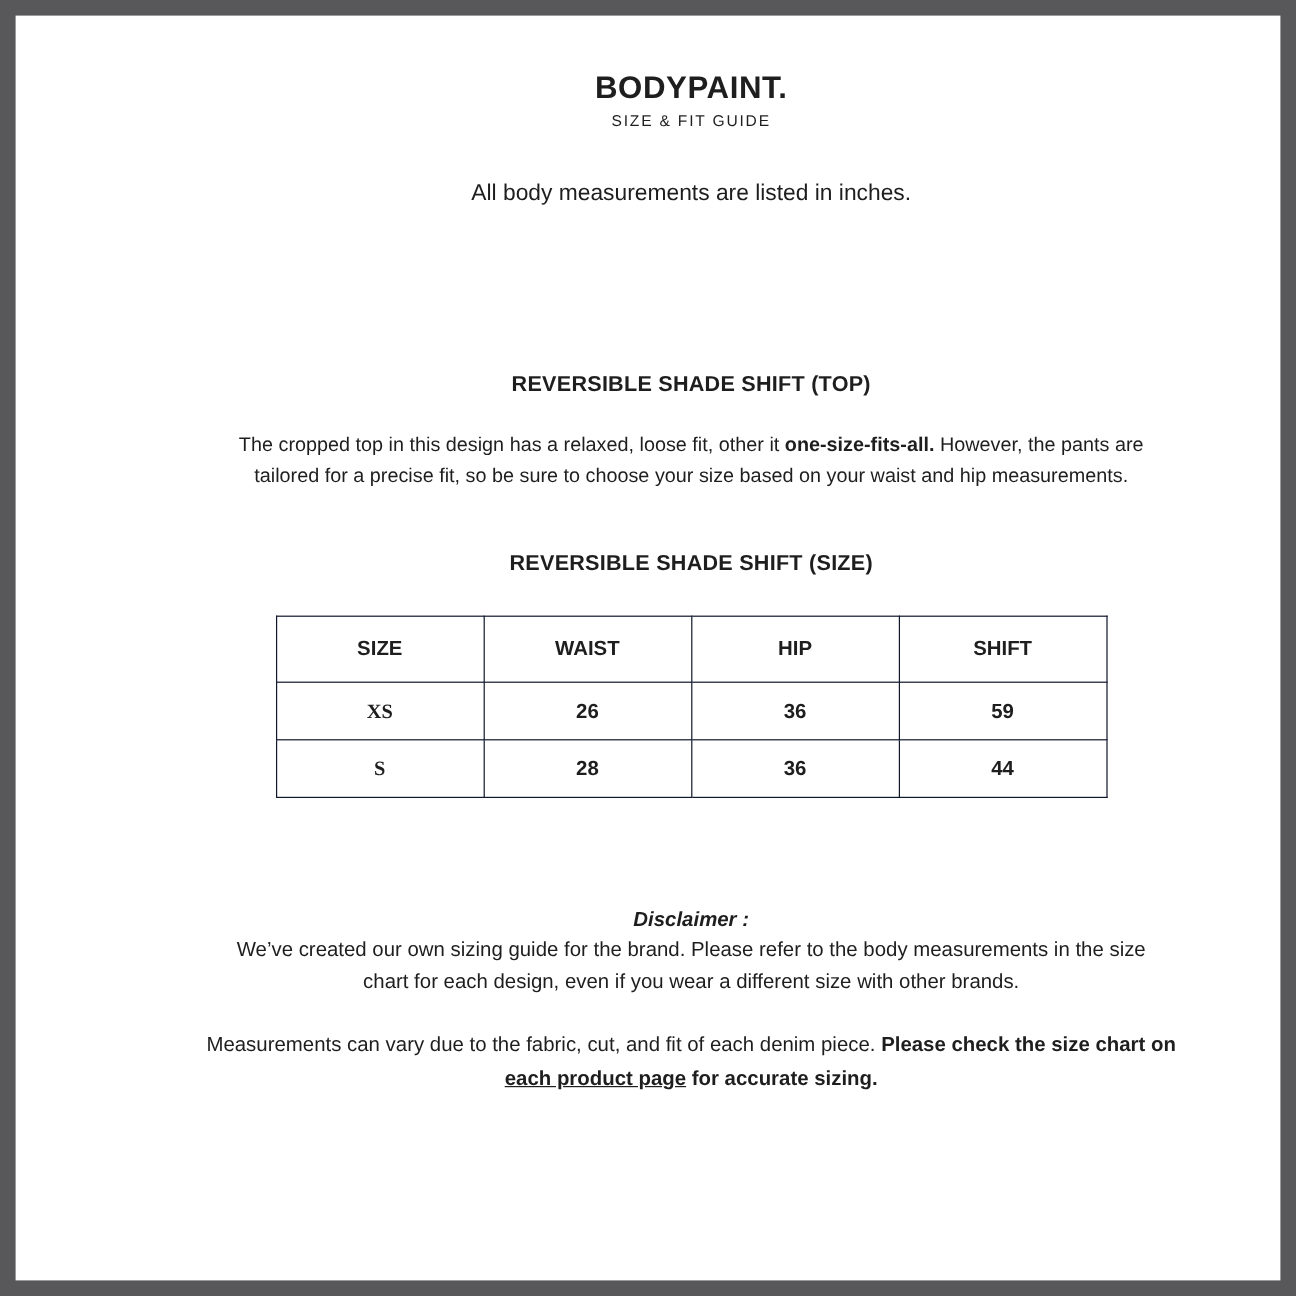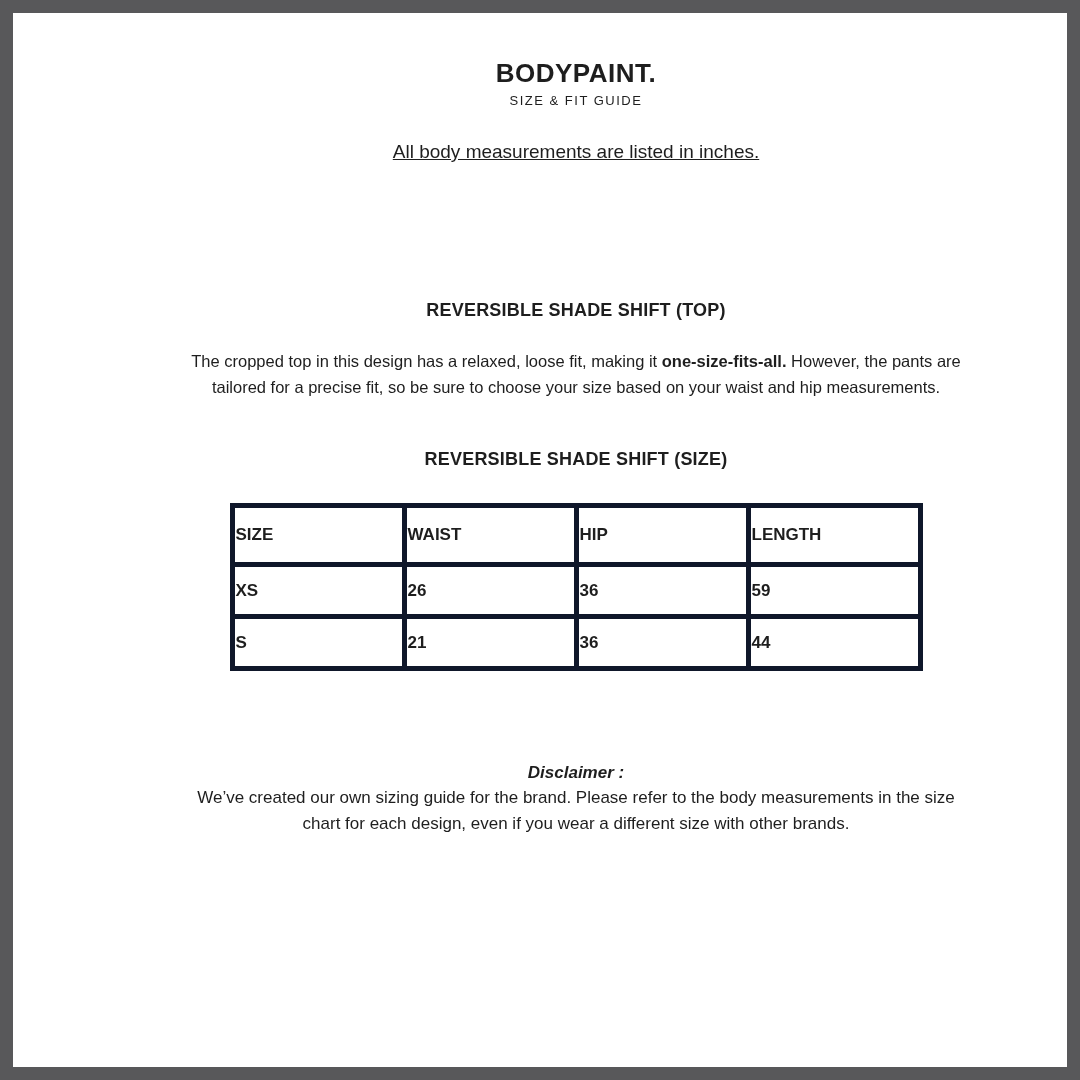--- a/index.html
+++ b/index.html
@@ -34,24 +34,23 @@
     font-weight: bold;
     letter-spacing: 0.5px;
   }
   .subtitle {
     margin-top: 4px;
     font-size: 13px;
     line-height: 18px;
     letter-spacing: 1.5px;
   }
   .intro {
-    margin-top: 30px;
+    margin-top: 40px;
     font-size: 19px;
     line-height: 24px;
-    text-decoration: underline;
   }
   .section-heading {
     font-size: 18px;
     line-height: 24px;
     font-weight: bold;
     letter-spacing: 0.2px;
   }
   .top-heading   { margin-top: 134px; }
   .top-para {
     margin-top: 26px;
@@ -60,28 +59,28 @@
     line-height: 26px;
   }
   .pants-heading { margin-top: 47px; }
   .size-table {
     margin-top: 32px;
     width: 693px;
     border-collapse: collapse;
     table-layout: fixed;
   }
   .size-table th, .size-table td {
-    border: 5px solid #0f172a;
-    text-align: left;
+    border: 1px solid #0f172a;
+    text-align: center;
     vertical-align: middle;
     font-size: 17px;
   }
   .size-table th { height: 52px; font-weight: bold; }
   .size-table td { height: 45px; font-weight: bold; }
-  .size-table td.size-cell { font-weight: bold; }
+  .size-table td.size-cell { font-weight: bold; font-family: Liberation Serif, serif; }
   .disclaimer-heading {
     margin-top: 90px;
     font-size: 17px;
     line-height: 24px;
     font-weight: bold;
     font-style: italic;
   }
   .disc-para1 {
     max-width: 800px;
     font-size: 17px;
@@ -100,46 +99,47 @@
 <body>
 
 <div class="canvas">
   <div class="content">
 
     <div class="brand">BODYPAINT.</div>
     <div class="subtitle">SIZE &amp; FIT GUIDE</div>
     <div class="intro">All body measurements are listed in inches.</div>
 
     <div class="section-heading top-heading">REVERSIBLE SHADE SHIFT (TOP)</div>
-    <div class="top-para"><span>The cropped top in this design has a relaxed, loose fit, making it </span><span class="bold">one-size-fits-all.</span><span> However, the pants are tailored for a precise fit, so be sure to choose your size based on your waist and hip measurements.</span></div>
+    <div class="top-para"><span>The cropped top in this design has a relaxed, loose fit, other it </span><span class="bold">one-size-fits-all.</span><span> However, the pants are tailored for a precise fit, so be sure to choose your size based on your waist and hip measurements.</span></div>
 
     <div class="section-heading pants-heading">REVERSIBLE SHADE SHIFT (SIZE)</div>
 
     <table class="size-table">
       <thead>
         <tr>
           <th>SIZE</th>
           <th>WAIST</th>
           <th>HIP</th>
-          <th>LENGTH</th>
+          <th>SHIFT</th>
         </tr>
       </thead>
       <tbody>
         <tr>
           <td class="size-cell">XS</td>
           <td>26</td>
           <td>36</td>
           <td>59</td>
         </tr>
         <tr>
           <td class="size-cell">S</td>
-          <td>21</td>
+          <td>28</td>
           <td>36</td>
           <td>44</td>
         </tr>
       </tbody>
     </table>
 
     <div class="disclaimer-heading">Disclaimer :</div>
     <div class="disc-para1">We’ve created our own sizing guide for the brand. Please refer to the body measurements in the size chart for each design, even if you wear a different size with other brands.</div>
+    <div class="disc-para2"><span>Measurements can vary due to the fabric, cut, and fit of each denim piece. </span><span class="bold">Please check the size chart on </span><span class="bold-underline">each product page</span><span class="bold"> for accurate sizing.</span></div>
 
   </div>
 </div>
 
 </body></html>

